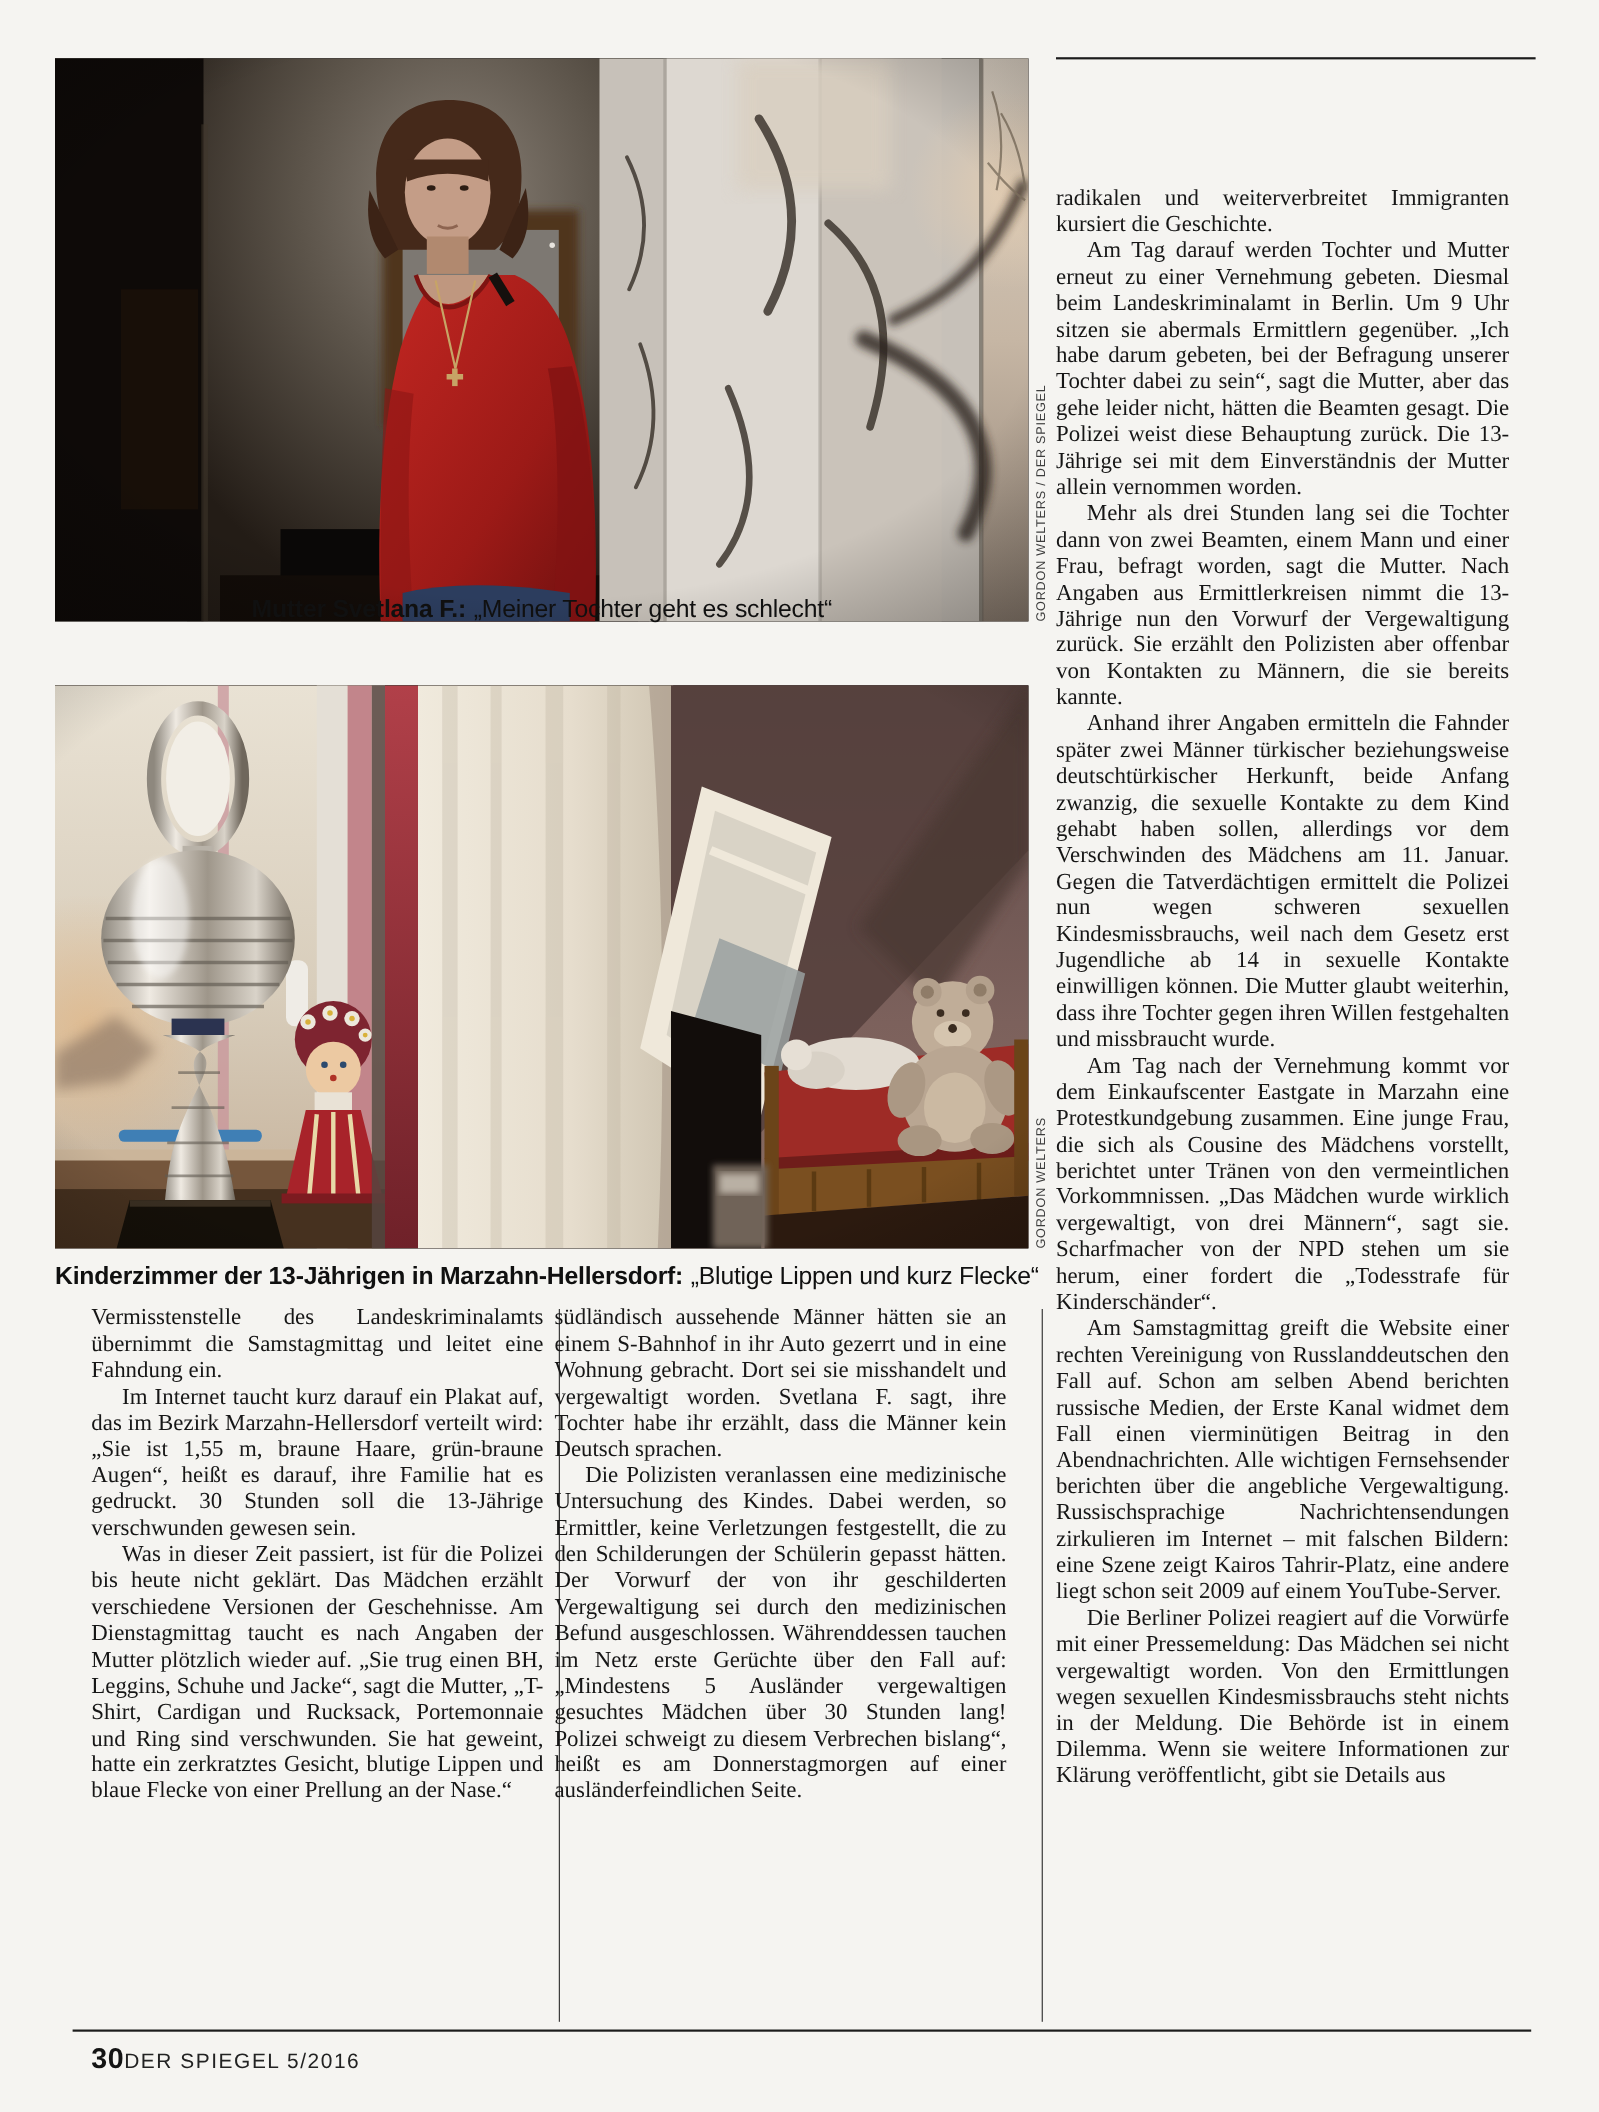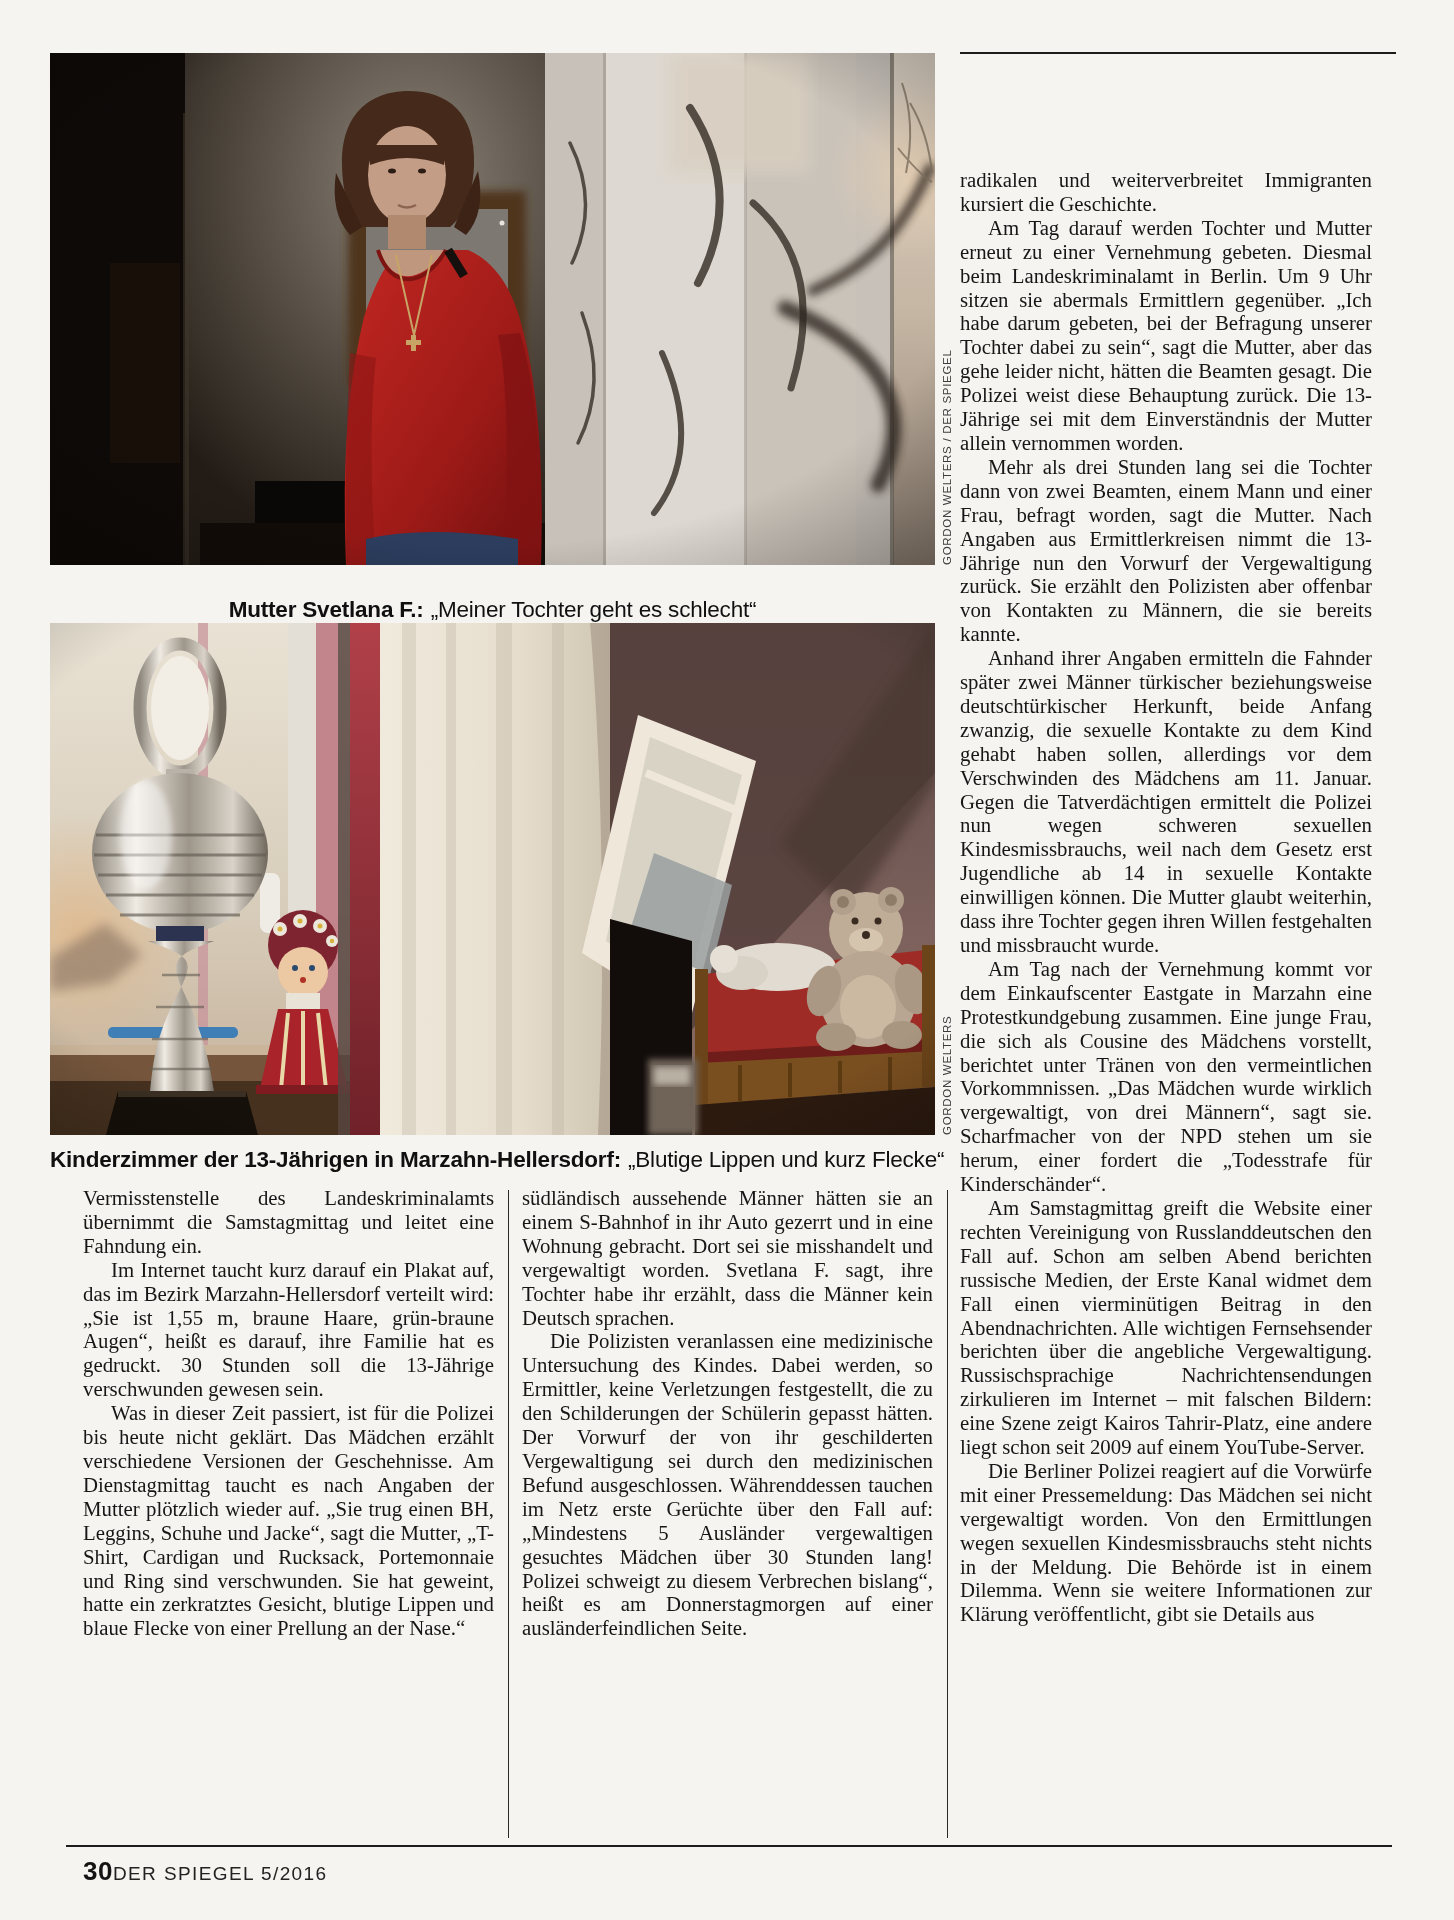--- a/index.html
+++ b/index.html
@@ -158,21 +158,21 @@
 
     <path d="M316,512 l0,-26 q60,-14 152,0 l0,26 z" fill="#2c3d5e"></path>
   </g>
 
   <rect x="0" y="0" width="885" height="512" fill="url(#vig1)"></rect>
 </svg>
 </div>
 
 <div class="abs credit" style="left:941px;top:565px;">GORDON WELTERS / DER SPIEGEL</div>
 
-<div class="abs caption" style="left:50px;top:596px;width:885px;">
+<div class="abs caption" style="left:50px;top:540px;width:885px;">
   <span class="lead">Mutter Svetlana F.:</span><span>„Meiner Tochter geht es schlecht“</span>
 </div>
 
 <div class="abs photo" style="left:50px;top:623px;width:885px;height:512px;">
 <svg width="885" height="512" viewBox="0 0 885 512" xmlns="http://www.w3.org/2000/svg">
   <defs>
     <linearGradient id="sky2" x1="0" y1="0" x2="0" y2="1">
       <stop offset="0" stop-color="#e9e2d4"></stop>
       <stop offset="0.55" stop-color="#d8cdbb"></stop>
       <stop offset="1" stop-color="#c3ae96"></stop>
@@ -345,21 +345,21 @@
 </div>
 
 <div class="abs col" style="left:83px;top:1186px;width:411px;height:656px;" lang="de">
   <p class="cont">Vermisstenstelle des Landeskriminalamts übernimmt die Samstagmittag und leitet eine Fahndung ein.</p>
   <p>Im Internet taucht kurz darauf ein Plakat auf, das im Bezirk Marzahn-Hellersdorf verteilt wird: „Sie ist 1,55 m, braune Haare, grün-braune Augen“, heißt es darauf, ihre Familie hat es gedruckt. 30 Stunden soll die 13-Jährige verschwunden gewesen sein.</p>
   <p>Was in dieser Zeit passiert, ist für die Polizei bis heute nicht geklärt. Das Mädchen erzählt verschiedene Versionen der Geschehnisse. Am Dienstagmittag taucht es nach Angaben der Mutter plötzlich wieder auf. „Sie trug einen BH, Leggins, Schuhe und Jacke“, sagt die Mutter, „T-Shirt, Cardigan und Rucksack, Portemonnaie und Ring sind verschwunden. Sie hat geweint, hatte ein zerkratztes Gesicht, blutige Lippen und blaue Flecke von einer Prellung an der Nase.“</p>
 </div>
 
 <div class="abs vdivider" style="left:508px;top:1190px;height:648px;"></div>
 
-<div class="abs col" style="left:522px;top:1186px;width:411px;height:656px;" lang="de">
+<div class="abs col" style="left:504px;top:1186px;width:411px;height:656px;" lang="de">
   <p class="cont">südländisch aussehende Männer hätten sie an einem S-Bahnhof in ihr Auto gezerrt und in eine Wohnung gebracht. Dort sei sie misshandelt und vergewaltigt worden. Svetlana F. sagt, ihre Tochter habe ihr erzählt, dass die Männer kein Deutsch sprachen.</p>
   <p>Die Polizisten veranlassen eine medizinische Untersuchung des Kindes. Dabei werden, so Ermittler, keine Verletzungen festgestellt, die zu den Schilderungen der Schülerin gepasst hätten. Der Vorwurf der von ihr geschilderten Vergewaltigung sei durch den medizinischen Befund ausgeschlossen. Währenddessen tauchen im Netz erste Gerüchte über den Fall auf: „Mindestens 5 Ausländer vergewaltigen gesuchtes Mädchen über 30 Stunden lang! Polizei schweigt zu diesem Verbrechen bislang“, heißt es am Donnerstagmorgen auf einer ausländerfeindlichen Seite.</p>
 </div>
 
 <div class="abs vdivider" style="left:947px;top:1190px;height:648px;"></div>
 
 <div class="abs col" style="left:960px;top:168px;width:412px;height:1674px;" lang="de">
   <p class="cont">radikalen und weiterverbreitet Immigranten kursiert die Geschichte.</p>
   <p>Am Tag darauf werden Tochter und Mutter erneut zu einer Vernehmung gebeten. Diesmal beim Landeskriminalamt in Berlin. Um 9 Uhr sitzen sie abermals Ermittlern gegenüber. „Ich habe darum gebeten, bei der Befragung unserer Tochter dabei zu sein“, sagt die Mutter, aber das gehe leider nicht, hätten die Beamten gesagt. Die Polizei weist diese Behauptung zurück. Die 13-Jährige sei mit dem Einverständnis der Mutter allein vernommen worden.</p>
   <p>Mehr als drei Stunden lang sei die Tochter dann von zwei Beamten, einem Mann und einer Frau, befragt worden, sagt die Mutter. Nach Angaben aus Ermittlerkreisen nimmt die 13-Jährige nun den Vorwurf der Vergewaltigung zurück. Sie erzählt den Polizisten aber offenbar von Kontakten zu Männern, die sie bereits kannte.</p>

